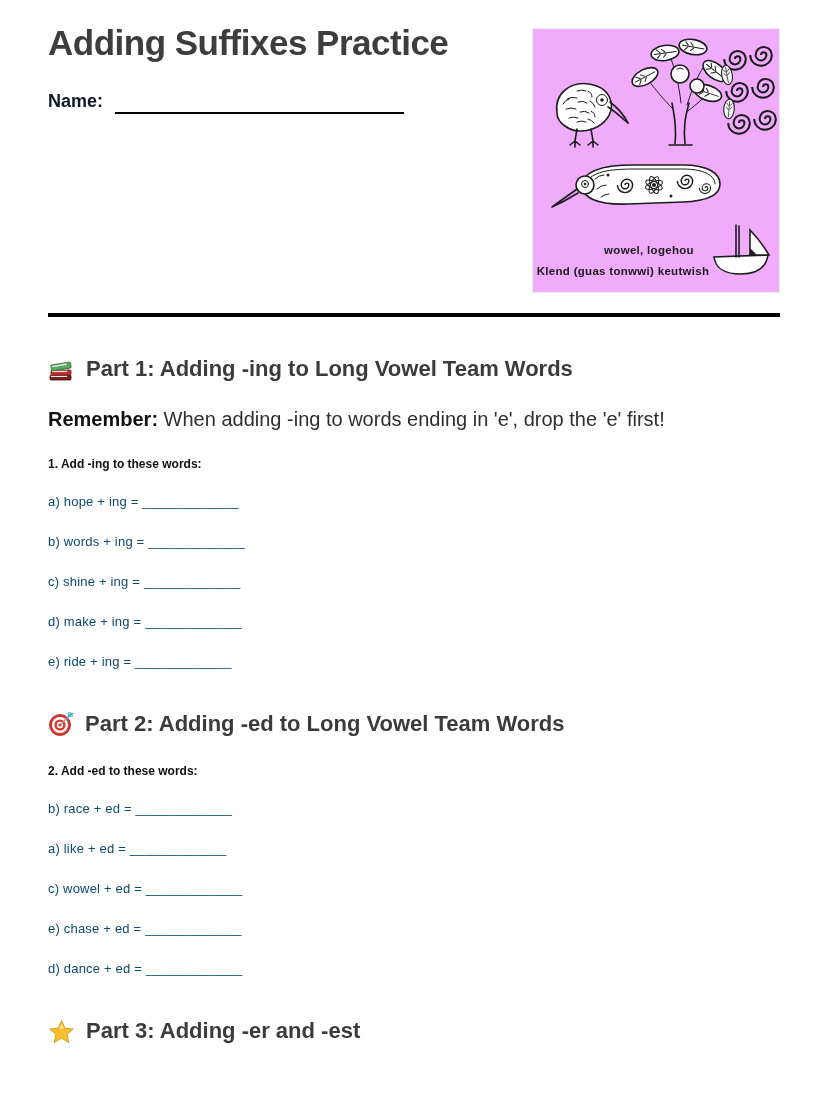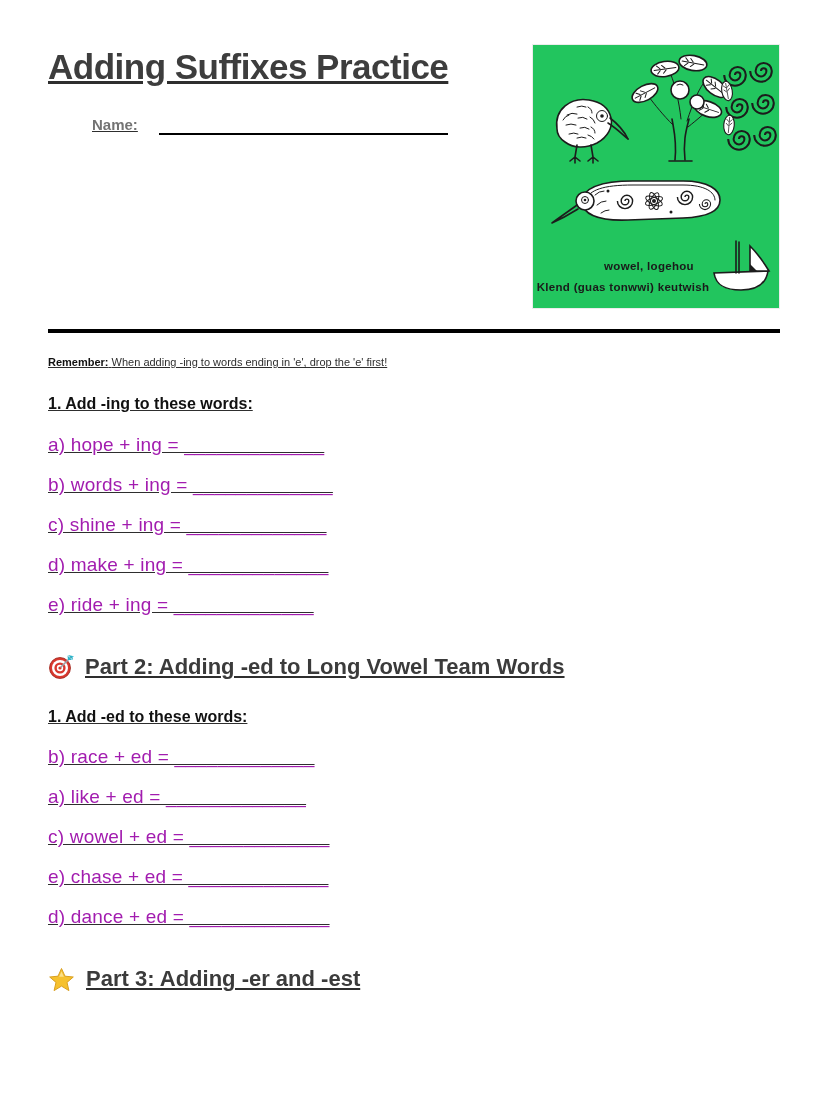--- a/index.html
+++ b/index.html
@@ -1,45 +1,45 @@
 <!DOCTYPE html>
 <html><head>
 <meta charset="utf-8">
 <style>
   * { margin:0; padding:0; box-sizing:border-box; }
   html,body { width:828px; height:1118px; background:#ffffff; overflow:hidden; }
   body { font-family:"Liberation Sans", sans-serif; color:#2e2e2e; }
-  .page { padding:44px 48px 0 48px; width:828px;text-decoration:underline; }
+  .page { padding:20px 48px 0 48px; width:828px; }
 
   
   .header-row { display:flex; justify-content:space-between; align-items:flex-start; }
   .header-left { width:470px; padding-top:2px; }
   h1.title { font-size:35px; letter-spacing:-0.5px; font-weight:bold; color:#3d3d3d; line-height:1.2; }
   .field-row { display:flex; align-items:flex-end; margin-top:27px; }
-  .field-label { font-weight:bold; font-size:15px; color:#737373; width:67px; flex:0 0 67px; padding-bottom:2px;margin-left:44px; }
+  .field-label { font-weight:bold; font-size:18px; color:#0f172a; width:67px; flex:0 0 67px; padding-bottom:2px; }
   .field-line { width:289px; border-bottom:2px solid #000; height:20px; }
 
   
-  .illustration { width:248px; height:265px; background:#22c55e; border:1px solid #ececec; margin-top:0; }
+  .illustration { width:248px; height:265px; background:#f0abfc; border:1px solid #ececec; margin-top:8px; }
   .illustration svg { display:block; }
   .ink { stroke:#1c1c1c; fill:none; stroke-width:1.6; stroke-linecap:round; stroke-linejoin:round; }
   .ink-thin { stroke:#1c1c1c; fill:none; stroke-width:1; stroke-linecap:round; }
   .ink-fill { fill:#ffffff; stroke:#1c1c1c; stroke-width:1.6; }
   .caption-text { font-family:"Liberation Sans", sans-serif; font-weight:bold; font-size:11.5px; fill:#1a1a1a; letter-spacing:0.3px; }
 
   
   hr.divider { border:none; border-top:4px solid #000; margin-top:20px; }
 
   
   h2.section-heading { display:flex; align-items:center; gap:11px; margin-top:38px; font-size:22px; font-weight:bold; color:#3b3b3b; line-height:1.3; }
   h2.section-heading .h-icon { flex:0 0 auto; display:inline-flex; }
-  p.remember { margin-top:22px; font-size:11px; color:#2e2e2e; line-height:1.3; }
+  p.remember { margin-top:22px; font-size:20px; color:#2e2e2e; line-height:1.3; }
   p.remember strong { color:#111; }
-  p.exercise-label { margin-top:25px; font-size:16px; font-weight:bold; color:#111; line-height:1.3; }
-  .items p.exercise-item { margin-top:19px; font-size:19px; color:#a21caf; line-height:21px; letter-spacing:0.2px; }
+  p.exercise-label { margin-top:25px; font-size:12px; font-weight:bold; color:#111; line-height:1.3; }
+  .items p.exercise-item { margin-top:19px; font-size:13px; color:#0c4a6e; line-height:21px; letter-spacing:0.2px; }
 </style>
 </head>
 <body>
 
 <div class="page">
 
   <div class="header-row">
     <div class="header-left">
       <h1 class="title">Adding Suffixes Practice</h1>
 
@@ -150,20 +150,37 @@
           <path class="ink-fill" d="M217 201 L217 226 L236 226 C230 216 224 208 217 201 Z"></path>
           <path d="M217 219 L224 226 L217 226 Z" fill="#1c1c1c"></path>
         </g>
       </svg>
     </div>
   </div>
 
   <hr class="divider">
 
   <section>
+    <h2 class="section-heading">
+      <span class="h-icon">
+        <svg width="27" height="26" viewBox="0 0 27 26">
+          <g transform="translate(1,2)">
+            <rect x="1" y="17" width="21" height="5" rx="1" fill="#7e1f1f" stroke="#4d1010" stroke-width="0.8"></rect>
+            <rect x="2" y="17.8" width="16" height="1.2" fill="#f2e8e8"></rect>
+            <rect x="2" y="12" width="20" height="5" rx="1" fill="#c03434" stroke="#7a1a1a" stroke-width="0.8"></rect>
+            <rect x="3" y="12.8" width="15" height="1.2" fill="#f7ecec"></rect>
+            <g transform="rotate(-9 12 9)">
+              <rect x="2" y="5.5" width="20" height="6" rx="1" fill="#57a85c" stroke="#2f6e35" stroke-width="0.8"></rect>
+              <rect x="3" y="6.5" width="15" height="1.4" fill="#eef6ee"></rect>
+            </g>
+          </g>
+        </svg>
+      </span>
+      <span>Part 1: Adding -ing to Long Vowel Team Words</span>
+    </h2>
     <p class="remember"><strong>Remember:</strong> <span>When adding -ing to words ending in 'e', drop the 'e' first!</span></p>
     <p class="exercise-label">1. Add -ing to these words:</p>
     <div class="items">
 
     <p class="exercise-item">a) hope + ing = _____________</p>
         <p class="exercise-item">b) words + ing = _____________</p>
         <p class="exercise-item">c) shine + ing = _____________</p>
         <p class="exercise-item">d) make + ing = _____________</p>
         <p class="exercise-item">e) ride + ing = _____________</p>
       </div>
@@ -178,21 +195,21 @@
           <circle cx="12" cy="14" r="5.6" fill="#d8382e"></circle>
           <circle cx="12" cy="14" r="3.2" fill="#ffffff"></circle>
           <circle cx="12" cy="14" r="1.6" fill="#d8382e"></circle>
           <line x1="23" y1="3" x2="12.5" y2="13.5" stroke="#9aa0a6" stroke-width="1.6"></line>
           <path d="M20 1 L25 6 L24.5 2.8 L27 2.5 Z" fill="#2bb3c9"></path>
           <path d="M19.5 1.5 L24 6 L20 6 L19.5 1.5 Z" fill="#2bb3c9"></path>
         </svg>
       </span>
       <span>Part 2: Adding -ed to Long Vowel Team Words</span>
     </h2>
-    <p class="exercise-label">1. Add -ed to these words:</p>
+    <p class="exercise-label">2. Add -ed to these words:</p>
     <div class="items">
 
     <p class="exercise-item">b) race + ed = _____________</p>
         <p class="exercise-item">a) like + ed = _____________</p>
         <p class="exercise-item">c) wowel + ed = _____________</p>
         <p class="exercise-item">e) chase + ed = _____________</p>
         <p class="exercise-item">d) dance + ed = _____________</p>
       </div>
   </section>
 

